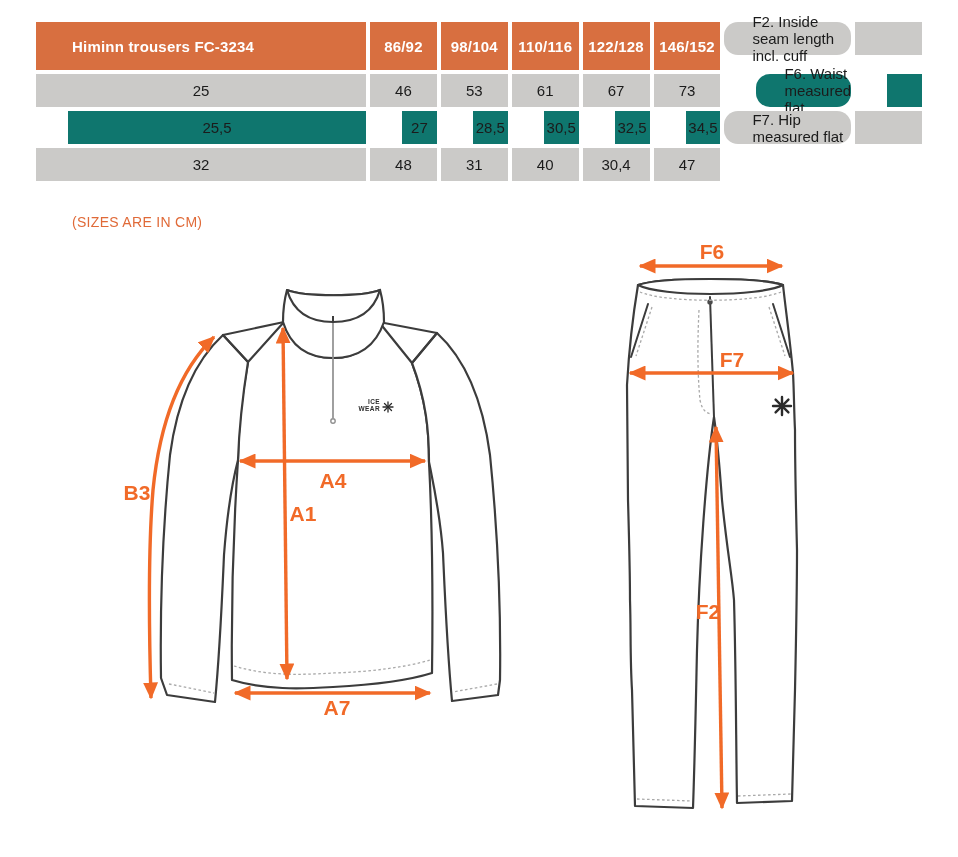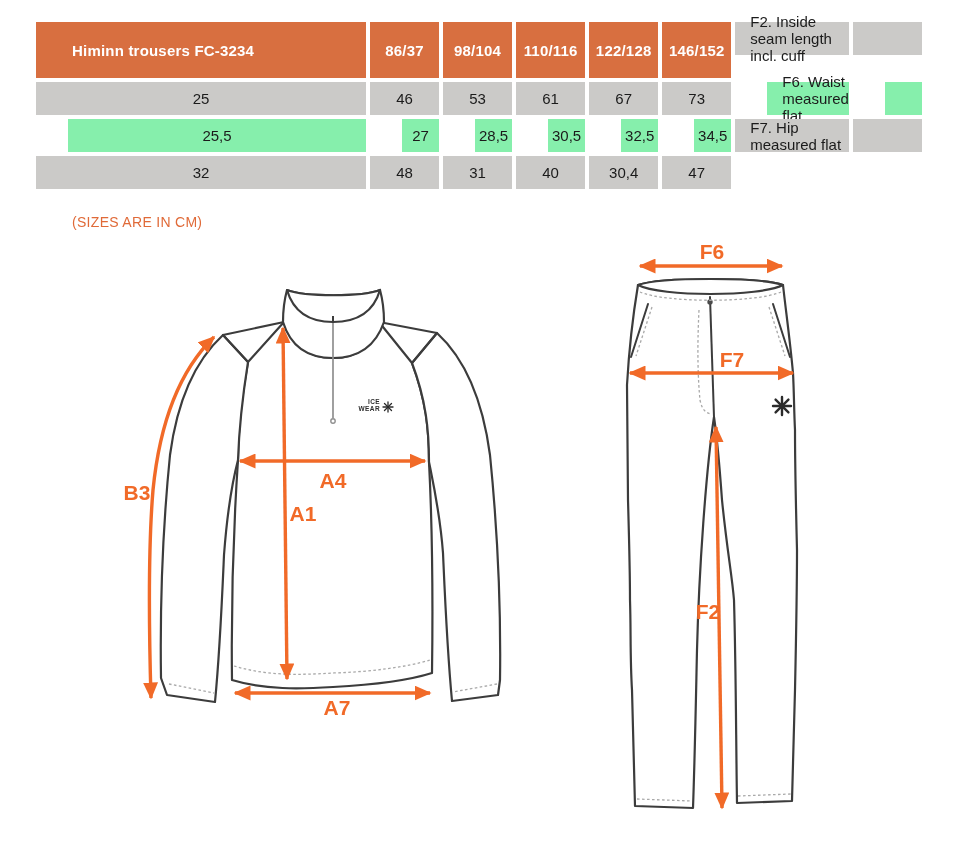--- a/index.html
+++ b/index.html
@@ -12,31 +12,31 @@
   
   .size-table{
     position:absolute;left:36px;top:22px;width:886px;
     display:grid;
     grid-template-columns:330px repeat(7,1fr);
     gap:4px;
   }
   .th{
     background:#D86F40;color:#ffffff;
     font-weight:bold;font-size:15px;
-    height:56px;display:flex;align-items:center;justify-content:center;
+    height:48px;display:flex;align-items:center;justify-content:center;
     letter-spacing:.2px;
   }
   .th.label-cell{justify-content:flex-start;padding-left:36px;}
   .td{
     height:33px;font-size:15px;color:#1b1b1b;
     display:flex;align-items:center;justify-content:center;
   }
-  .td.label-cell{justify-content:flex-start;padding-left:15px;}
+  .td.label-cell{justify-content:flex-start;padding-left:28px;border-radius:14px;}
   .rowA{background:#CBCAC8;}
-  .rowB{background:#86efac;margin-left:32px;}
+  .rowB{background:#0f766e;margin-left:32px;}
   
   .sizes-note{
     position:absolute;left:72px;top:214px;
     color:#E06A38;font-size:14px;letter-spacing:.3px;
   }
   
   svg{position:absolute;overflow:visible;}
   .sweater-svg{left:115px;top:270px;}
   .trousers-svg{left:600px;top:240px;}
   .garment{stroke:#3C3C3C;stroke-width:2.2;fill:#ffffff;stroke-linejoin:round;stroke-linecap:round;}
@@ -52,21 +52,21 @@
     font-family:"Liberation Sans",sans-serif;text-anchor:end;letter-spacing:.4px;
   }
   .flake{stroke:#2b2b2b;stroke-width:1.3;stroke-linecap:round;}
   .flake-big{stroke:#2b2b2b;stroke-width:2.4;stroke-linecap:round;}
 </style>
 </head>
 <body>
 
 <div class="size-table">
   <div class="th label-cell">Himinn trousers FC-3234</div>
-  <div class="th">86/37</div>
+  <div class="th">86/92</div>
   <div class="th">98/104</div>
   <div class="th">110/116</div>
   <div class="th">122/128</div>
   <div class="th">146/152</div>
 
   <div class="td rowA label-cell">F2. Inside seam length incl. cuff</div>
   <div class="td rowA"></div>
   <div class="td rowA">25</div>
   <div class="td rowA">46</div>
   <div class="td rowA">53</div>

